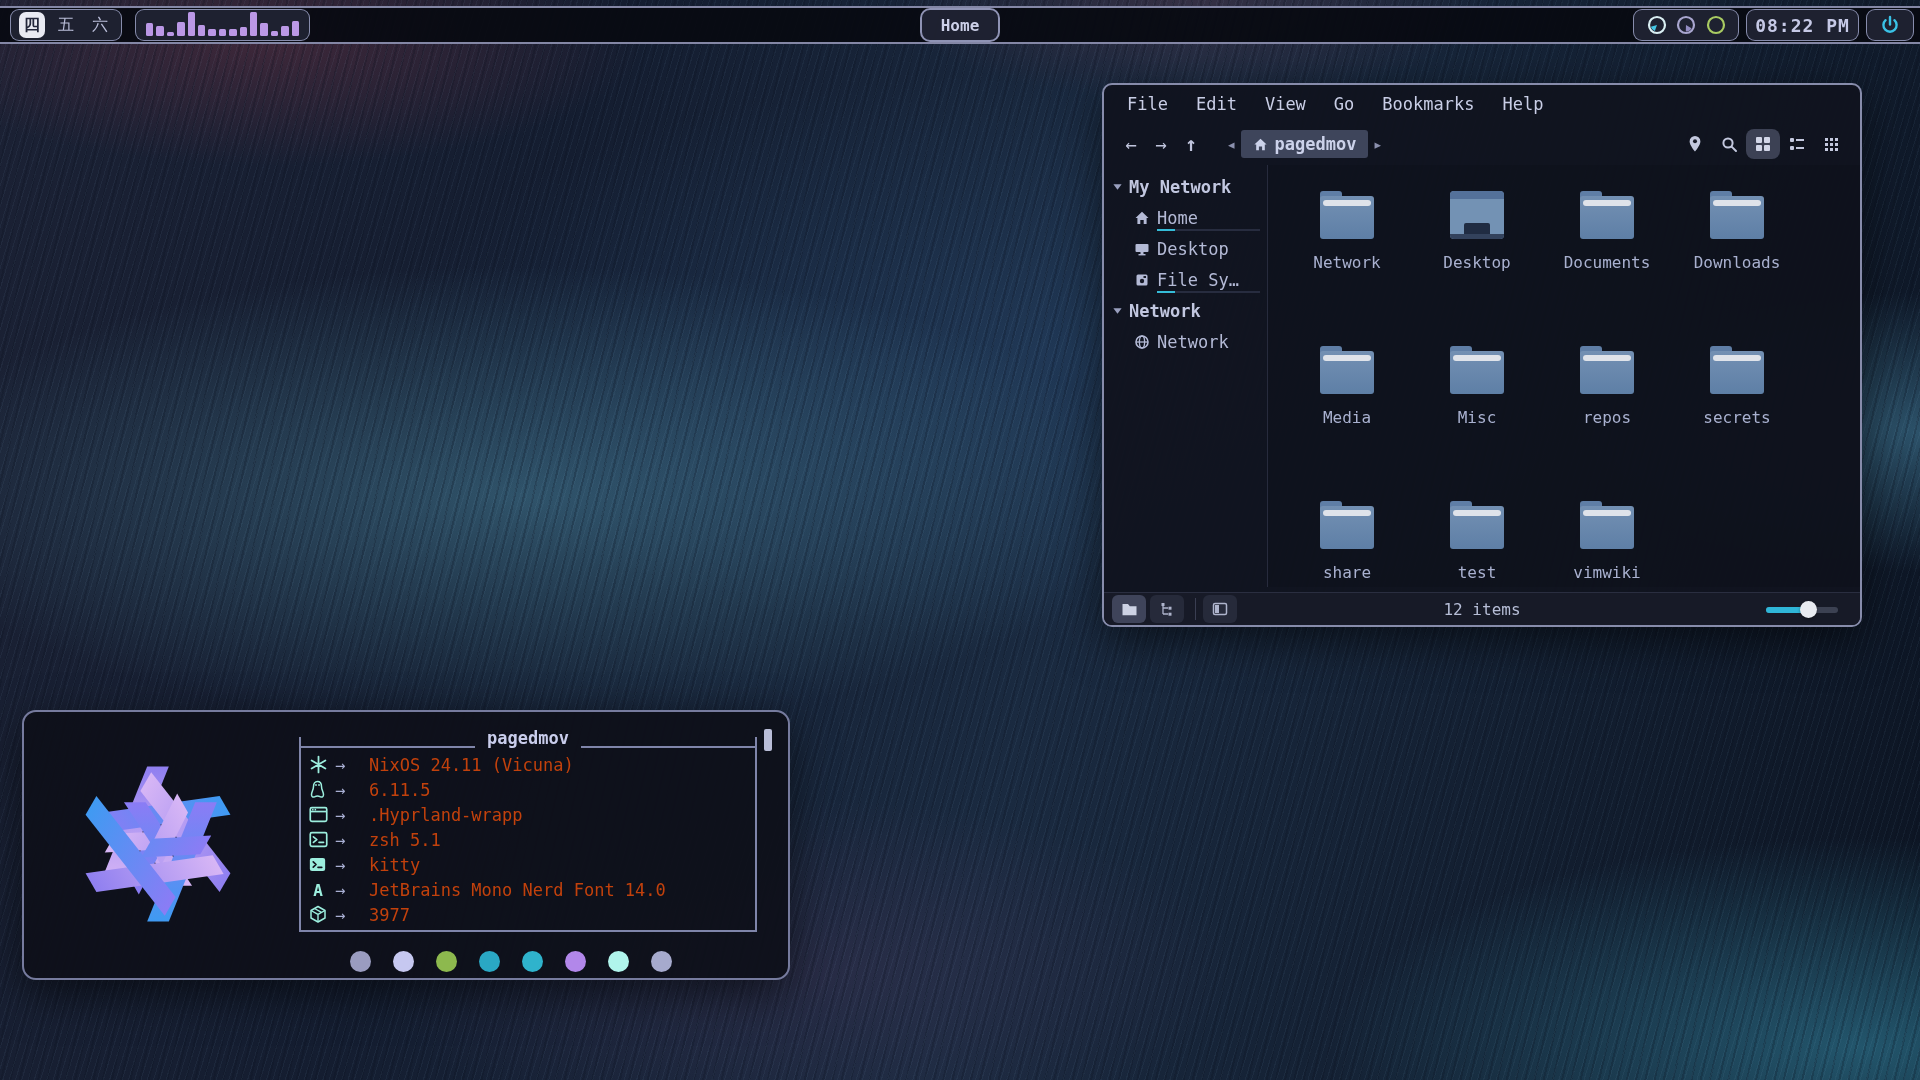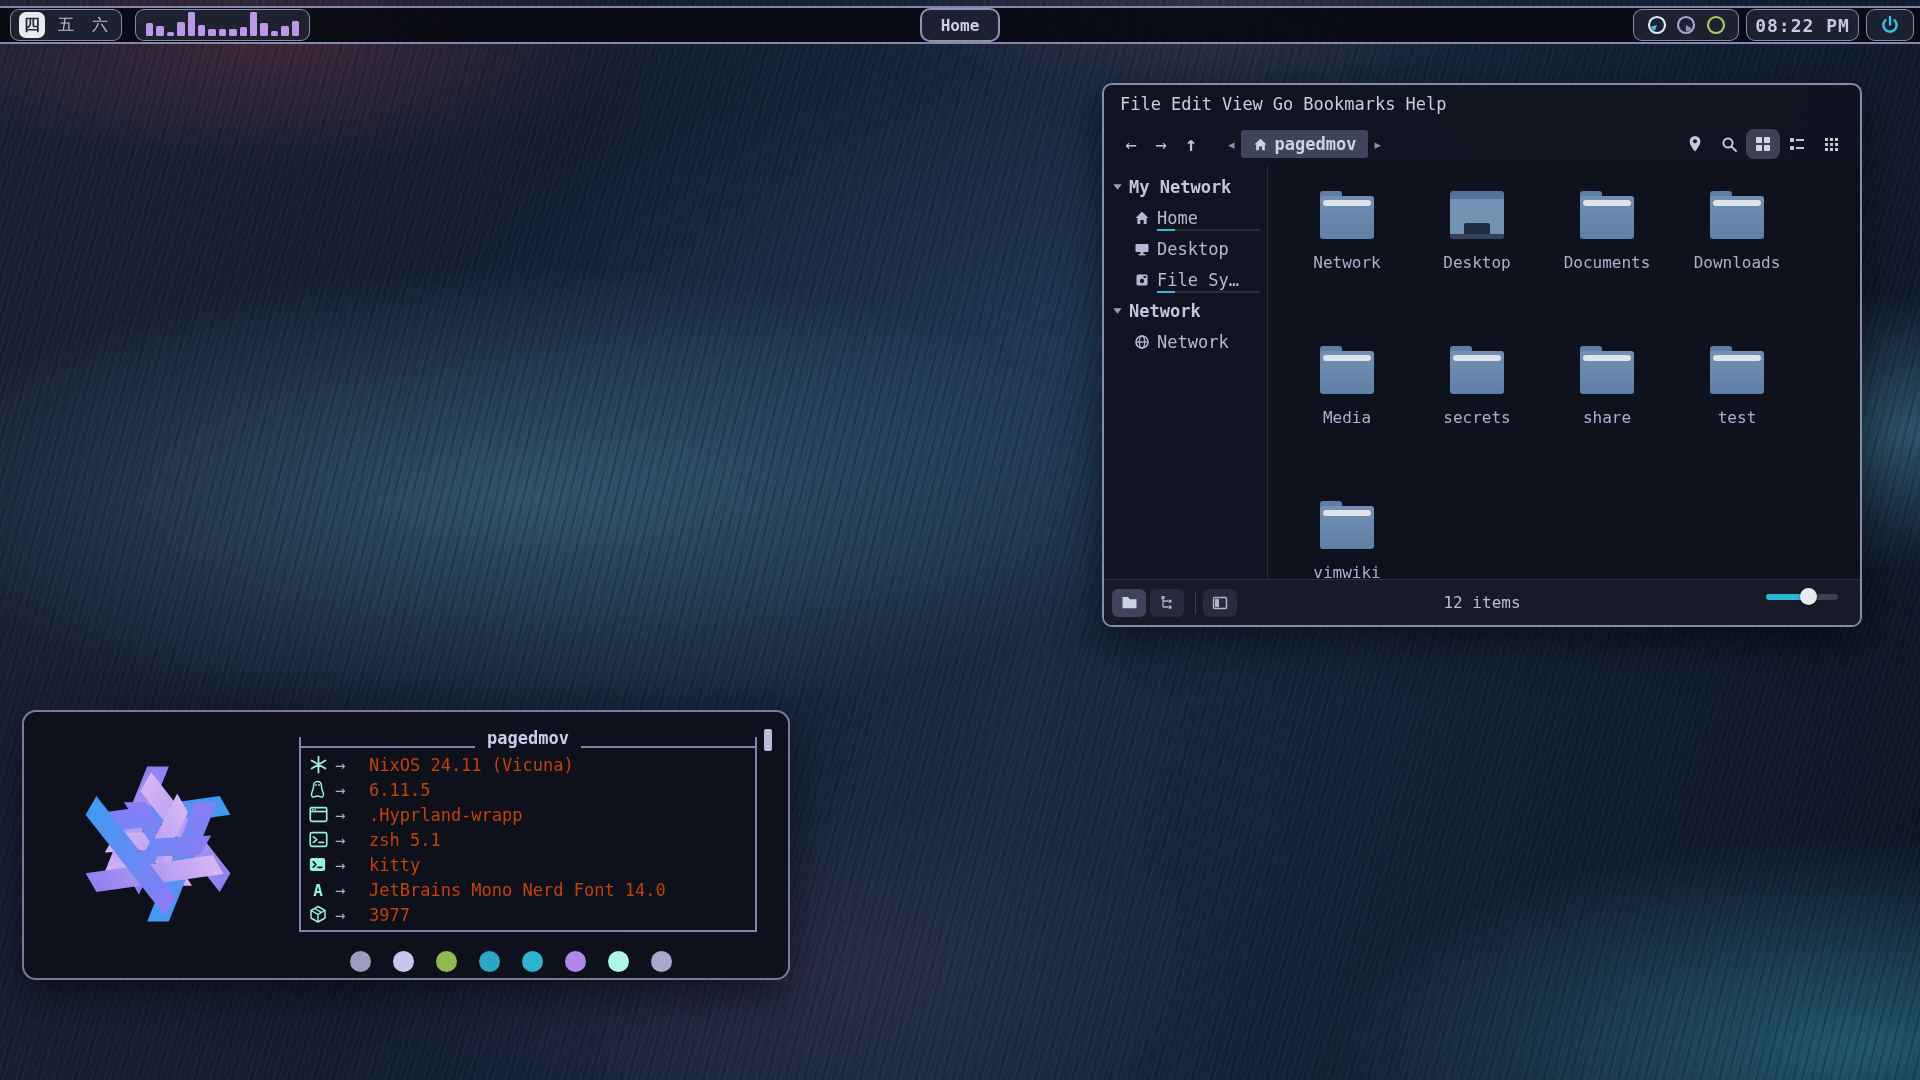--- a/index.html
+++ b/index.html
@@ -40,21 +40,21 @@
     border-radius:10px; display:flex; align-items:center; justify-content:center;
     color:#ccd0e8; font-size:16px; font-weight:bold; }
   .gauges { width:106px; justify-content:space-evenly; padding:0 4px; }
   .clockbox { width:113px; justify-content:center; font-size:18px; letter-spacing:1px; color:#c6c9e6; font-weight:bold; }
   .powerbox { width:48px; justify-content:center; }
 
   
   .fm { position:absolute; left:1102px; top:83px; width:760px; height:544px;
     background:rgba(17,20,31,0.97); border:2px solid #878cab; border-radius:10px;
     box-shadow:0 14px 44px rgba(0,0,0,0.55); color:#c9cee6; overflow:hidden; }
-  .fm-menubar { height:38px; display:flex; align-items:center; gap:10px; padding:0 16px; font-size:17px; }
+  .fm-menubar { height:38px; display:flex; align-items:center; gap:28px; padding:0 23px; font-size:17px; }
   .fm-menu { color:#c9cee6; cursor:default; }
   .fm-toolbar { height:42px; display:flex; align-items:center; padding:0 12px; }
   .navbtn { width:30px; text-align:center; font-size:19px; color:#c0c5dd; cursor:default; }
   .navbtn.up { font-weight:bold; font-size:20px; }
   .crumbwrap { display:flex; align-items:center; margin-left:16px; }
   .crumb-chev { color:#8b90ad; font-size:13px; padding:0 6px; font-family:"DejaVu Sans",sans-serif; }
   .crumb { display:flex; align-items:center; gap:7px; background:#3e455b; border-radius:3px;
     padding:4px 12px; font-size:17px; color:#ccd2ea; font-weight:bold; }
   .fm-toolbar .spacer { flex:1; }
   .tbicon { width:34px; height:30px; display:flex; align-items:center; justify-content:center; }
@@ -75,21 +75,21 @@
   .ficon { position:relative; width:54px; height:48px; }
   .ficon .tab { position:absolute; top:0; left:0; width:22px; height:10px; background:#5f7ea6; border-radius:3px 3px 0 0; }
   .ficon .fbody { position:absolute; top:5px; left:0; width:100%; height:43px;
     background:linear-gradient(180deg,#7390b3 0%,#5e7fa6 100%); border-radius:3px; }
   .ficon .strip { position:absolute; top:9px; left:3px; right:3px; height:6px; background:#dfe3ea; border-radius:3px; }
   .dicon { position:relative; width:54px; height:48px; }
   .dicon .main { position:absolute; inset:0; background:#7392b4; border-radius:4px; }
   .dicon .band { position:absolute; top:0; left:0; right:0; height:8px; background:#54719a; border-radius:4px 4px 0 0; }
   .dicon .bbar { position:absolute; bottom:0; left:0; right:0; height:5px; background:#33425c; border-radius:0 0 4px 4px; }
   .dicon .stub { position:absolute; bottom:5px; left:14px; width:26px; height:11px; background:#202c42; border-radius:2px 2px 0 0; }
-  .fm-status { position:absolute; left:0; right:0; bottom:0; height:46px; background:#171a27;
+  .fm-status { position:absolute; left:0; right:0; bottom:0; height:33px; background:#171a27;
     border-top:1px solid #2a2e40; display:flex; align-items:center; padding:0 8px; }
   .stbtn { width:34px; height:28px; display:flex; align-items:center; justify-content:center;
     background:#262a3a; border-radius:6px; margin-right:4px; }
   .stbtn.active { background:#3f445a; }
   .stsep { width:1px; height:22px; background:#3a3e52; margin:0 7px; }
   .st-items { position:absolute; left:0; right:0; text-align:center; font-size:16px; color:#b6bdd6; pointer-events:none; }
   .zoomslider { position:absolute; right:22px; top:14px; width:72px; height:6px; background:#3c4152; border-radius:3px; }
   .zoomslider .fill { height:100%; background:#2fb6d8; border-radius:3px; }
   .zoomslider .knob { position:absolute; top:-6px; width:17px; height:17px; background:#e8eaf0;
     border-radius:50%; transform:translateX(-8px); box-shadow:0 1px 3px rgba(0,0,0,.4); }
@@ -350,20 +350,36 @@
             </div>
             <div class="fname">Downloads</div>
           </div>
           <div class="fcell">
             <div class="ficon">
               <div class="tab"></div>
               <div class="fbody"></div>
               <div class="strip"></div>
             </div>
             <div class="fname">Media</div>
+          </div>
+          <div class="fcell">
+            <div class="ficon">
+              <div class="tab"></div>
+              <div class="fbody"></div>
+              <div class="strip"></div>
+            </div>
+            <div class="fname">Misc</div>
+          </div>
+          <div class="fcell">
+            <div class="ficon">
+              <div class="tab"></div>
+              <div class="fbody"></div>
+              <div class="strip"></div>
+            </div>
+            <div class="fname">repos</div>
           </div>
           <div class="fcell">
             <div class="ficon">
               <div class="tab"></div>
               <div class="fbody"></div>
               <div class="strip"></div>
             </div>
             <div class="fname">secrets</div>
           </div>
           <div class="fcell">

